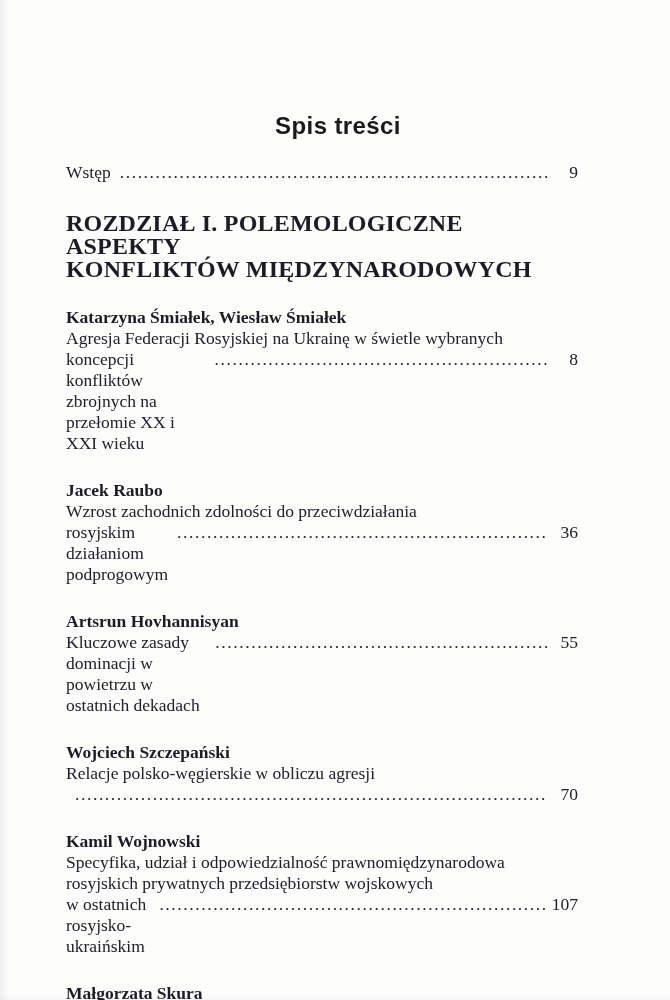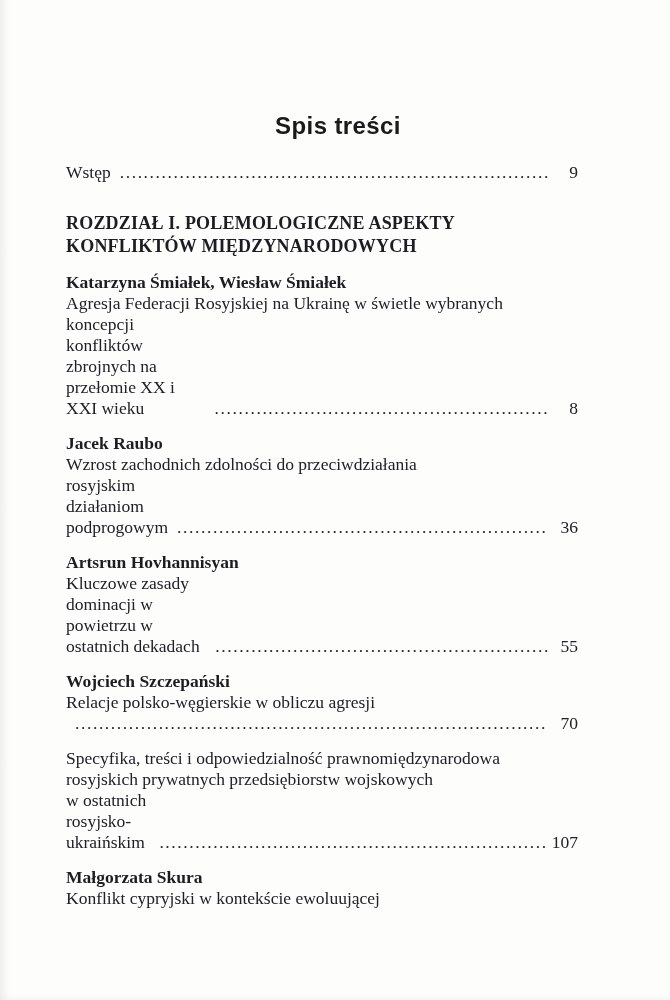--- a/index.html
+++ b/index.html
@@ -31,21 +31,21 @@
     text-align: center;
     font-family: "Liberation Sans", "DejaVu Sans", sans-serif;
     font-weight: 700;
     font-size: 24px;
     line-height: 28px;
     letter-spacing: 0.4px;
     color: #1a1a1c;
   }
   .dot-row {
     display: flex;
-    align-items: flex-end;
+    align-items: flex-start;
   }
   .leader {
     flex: 1 1 auto;
     overflow: hidden;
     white-space: nowrap;
     letter-spacing: 1.6px;
     margin-left: 9px;
     margin-right: 4px;
     color: #26262e;
   }
@@ -54,27 +54,27 @@
     min-width: 26px;
     text-align: right;
     color: #20202a;
   }
   .wstep-row {
     margin-top: 22px;
   }
   .chapter-heading {
     margin-top: 29px;
     font-weight: 700;
-    font-size: 18px;
+    font-size: 24px;
     line-height: 23px;
     letter-spacing: 0.2px;
     color: #1c1c24;
   }
   .entry {
-    margin-top: 14px;
+    margin-top: 26px;
   }
   .entry .authors {
     font-weight: 700;
     color: #1c1c24;
   }
 </style>
 </head>
 <body>
 
 <div class="page">
@@ -124,21 +124,22 @@
   <div class="entry">
     <div class="authors">Wojciech Szczepański</div>
     <div>Relacje polsko-węgierskie w obliczu agresji</div>
     <div class="dot-row">
       <span class="leader">................................................................................................................................................................................</span>
       <span class="pagenum">70</span>
     </div>
   </div>
 
   <div class="entry">
-    <div>Specyfika, treści i odpowiedzialność prawnomiędzynarodowa</div>
+    <div class="authors">Kamil Wojnowski</div>
+    <div>Specyfika, udział i odpowiedzialność prawnomiędzynarodowa</div>
     <div>rosyjskich prywatnych przedsiębiorstw wojskowych</div>
     <div class="dot-row">
       <span>w ostatnich rosyjsko-ukraińskim</span>
       <span class="leader">................................................................................................................................................................................</span>
       <span class="pagenum">107</span>
     </div>
   </div>
 
   <div class="entry">
     <div class="authors">Małgorzata Skura</div>

